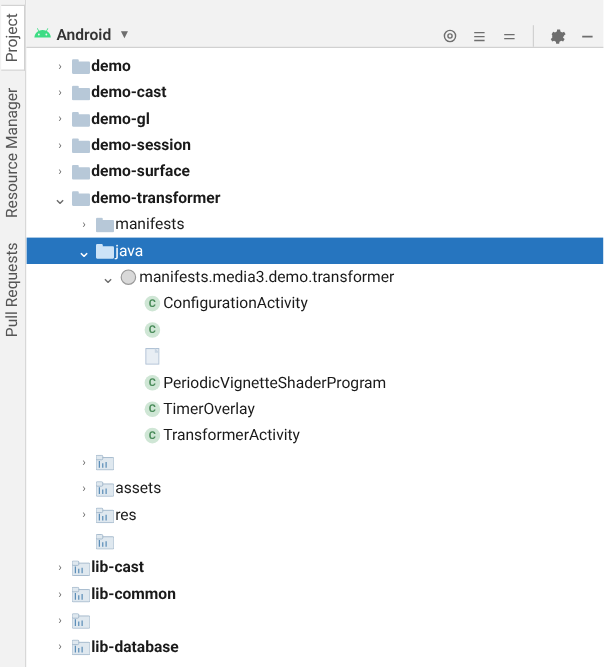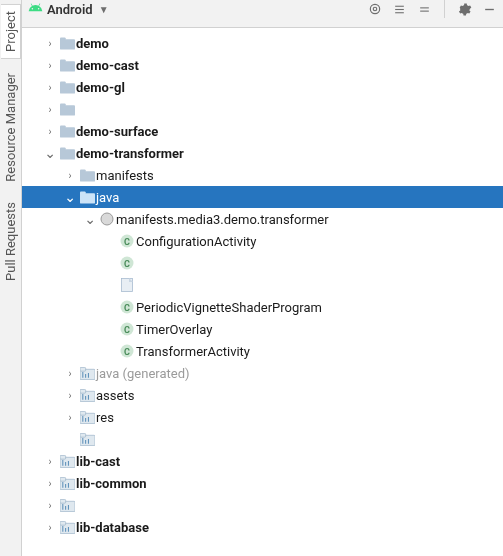--- a/index.html
+++ b/index.html
@@ -1,21 +1,21 @@
 <!DOCTYPE html>
 <html><head>
 <meta charset="utf-8">
 <style>
   * { margin: 0; padding: 0; box-sizing: border-box; font-family: -apple-system, "Segoe UI", Roboto, Arial, sans-serif; font-size: 13px; }
   body { width: 503px; height: 556px; background: #fff; overflow: hidden; display: flex; }
   .side-strip { width: 22px; background: #f2f2f2; border-right: 1px solid #d1d1d1; display: flex; flex-direction: column; align-items: center; padding-top: 4px; gap: 8px; }
   .side-tab { writing-mode: vertical-rl; transform: rotate(180deg); font-size: 11px; color: #555; padding: 6px 2px; cursor: pointer; display: flex; align-items: center; gap: 4px; }
   .side-tab.active { background: #fff; border: 1px solid #d1d1d1; border-right: none; }
   .panel { flex: 1; display: flex; flex-direction: column; background: #fff; }
-  .header { height: 28px; background: #f2f2f2; border-bottom: 1px solid #d1d1d1; display: flex; align-items: flex-start; padding: 0 6px; gap: 4px; }
+  .header { height: 40px; background: #f2f2f2; border-bottom: 1px solid #d1d1d1; display: flex; align-items: flex-end; padding: 0 6px; gap: 4px; }
   .header-left { display: flex; align-items: center; gap: 4px; flex: 1; }
   .header-title { font-weight: 600; color: #333; }
   .header-arrow { color: #6e6e6e; font-size: 10px; margin-left: 2px; }
   .header-icons { display: flex; gap: 10px; align-items: center; }
   .hicon { width: 15px; height: 15px; display: flex; align-items: center; justify-content: center; color: #6e6e6e; cursor: pointer; }
   .sep { width: 1px; height: 18px; background: #d1d1d1; margin: 0 2px; }
   .tree { flex: 1; overflow: auto; padding: 4px 0; }
   .row { display: flex; align-items: center; height: 22px; padding-right: 8px; white-space: nowrap; cursor: pointer; }
   .row.selected { background: #2675BF; color: #fff; }
   .row.selected .label { color: #fff; }
@@ -135,20 +135,21 @@
       </div>
       <div class="row">
         <span class="indent" style="width: 20px;"></span>
         <span class="chev ">›</span>
         <span class="icon-slot">
           <svg class="folder-icon" width="15" height="13" viewBox="0 0 16 13">
             <rect x="0" y="2" width="16" height="11" rx="1"></rect>
             <rect x="0" y="0" width="6" height="4" rx="1"></rect>
           </svg>
         </span>
+        <span class="label bold">demo-session</span>
       </div>
       <div class="row">
         <span class="indent" style="width: 20px;"></span>
         <span class="chev ">›</span>
         <span class="icon-slot">
           <svg class="folder-icon" width="15" height="13" viewBox="0 0 16 13">
             <rect x="0" y="2" width="16" height="11" rx="1"></rect>
             <rect x="0" y="0" width="6" height="4" rx="1"></rect>
           </svg>
         </span>
@@ -268,21 +269,20 @@
           <svg class="module-icon" width="15" height="13" viewBox="0 0 16 13">
             <rect x="0" y="2" width="16" height="11" rx="1" stroke-width="0.8"></rect>
             <rect x="0" y="0" width="6" height="4" rx="1" stroke-width="0.8"></rect>
             <g class="bars">
               <line x1="3" y1="5" x2="3" y2="11"></line>
               <line x1="6" y1="7" x2="6" y2="11"></line>
               <line x1="9" y1="6" x2="9" y2="11"></line>
             </g>
           </svg>
         </span>
-        <span class="label dim">java<span class="suffix"> (generated)</span></span>
       </div>
       <div class="row">
         <span class="indent" style="width: 40px;"></span>
         <span class="chev ">›</span>
         <span class="icon-slot">
           <svg class="module-icon" width="15" height="13" viewBox="0 0 16 13">
             <rect x="0" y="2" width="16" height="11" rx="1" stroke-width="0.8"></rect>
             <rect x="0" y="0" width="6" height="4" rx="1" stroke-width="0.8"></rect>
             <g class="bars">
               <line x1="3" y1="5" x2="3" y2="11"></line>

